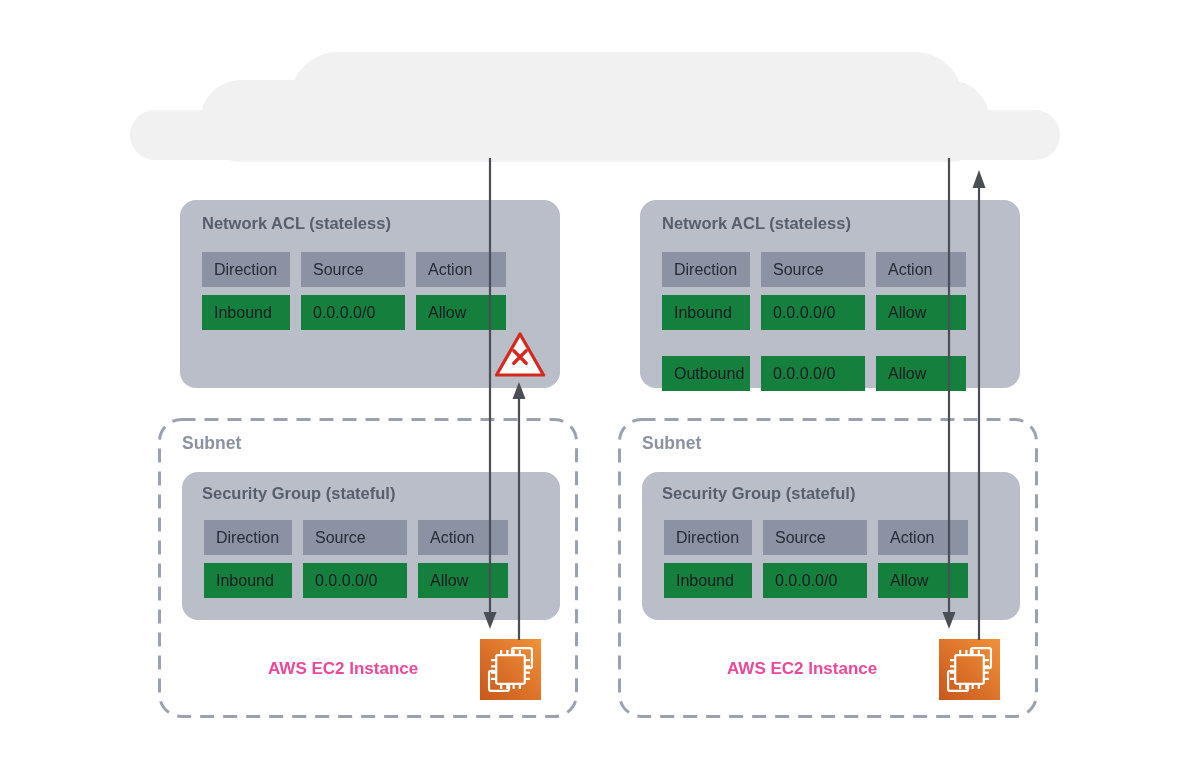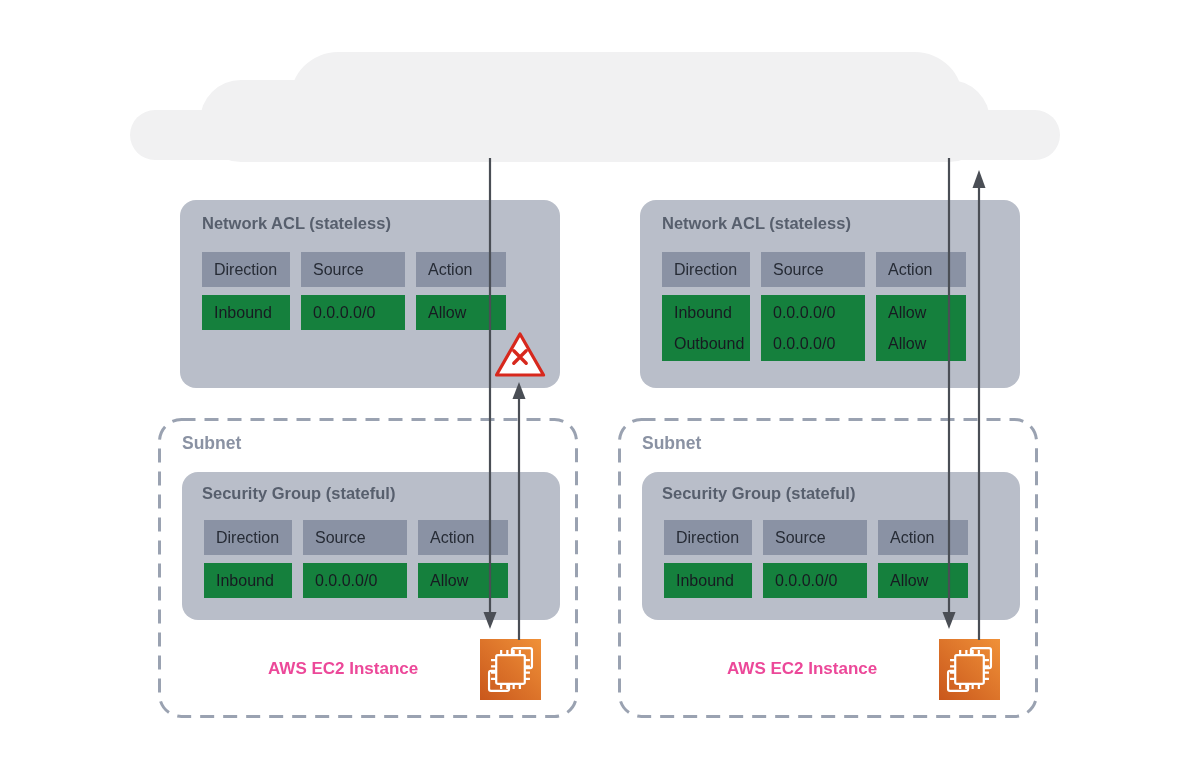--- a/index.html
+++ b/index.html
@@ -74,21 +74,21 @@
   <div class="trow" style="left:662px;top:252px;">
     <div class="cell hcell w1">Direction</div>
     <div class="cell hcell w2">Source</div>
     <div class="cell hcell w3">Action</div>
   </div>
   <div class="trow" style="left:662px;top:295px;">
     <div class="cell dcell w1">Inbound</div>
     <div class="cell dcell w2">0.0.0.0/0</div>
     <div class="cell dcell w3">Allow</div>
   </div>
-  <div class="trow" style="left:662px;top:326px;">
+  <div class="trow" style="left:662px;top:356px;">
     <div class="cell dcell w1">Outbound</div>
     <div class="cell dcell w2">0.0.0.0/0</div>
     <div class="cell dcell w3">Allow</div>
   </div>
 
   <div class="subnet-label" style="left:182px;top:433px;">Subnet</div>
   <div class="box sg-left"></div>
   <div class="box-title" style="left:202px;top:484px;">Security Group (stateful)</div>
   <div class="trow" style="left:204px;top:520px;">
     <div class="cell hcell w1">Direction</div>

